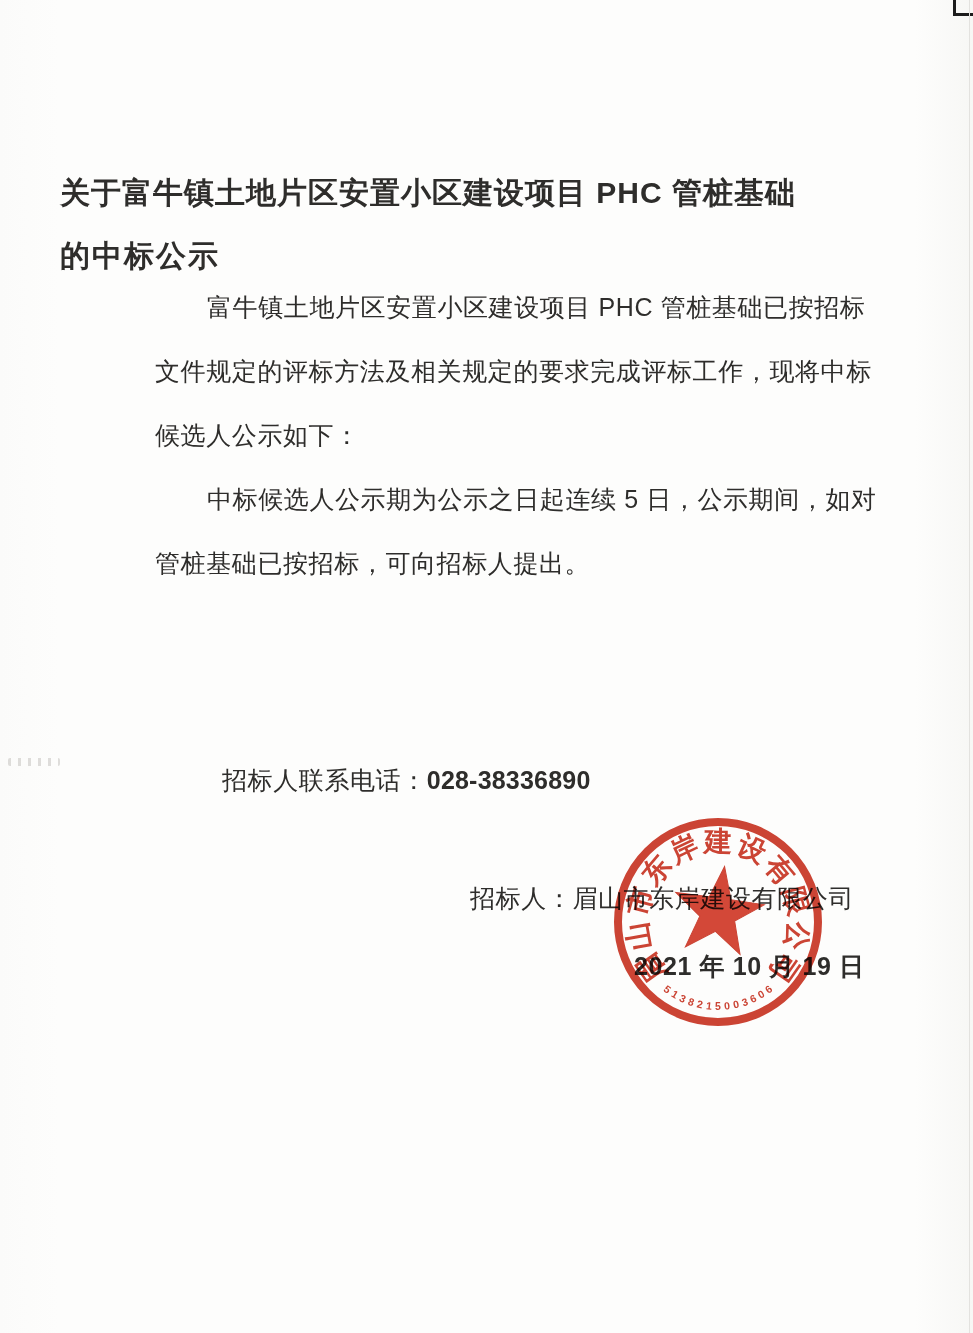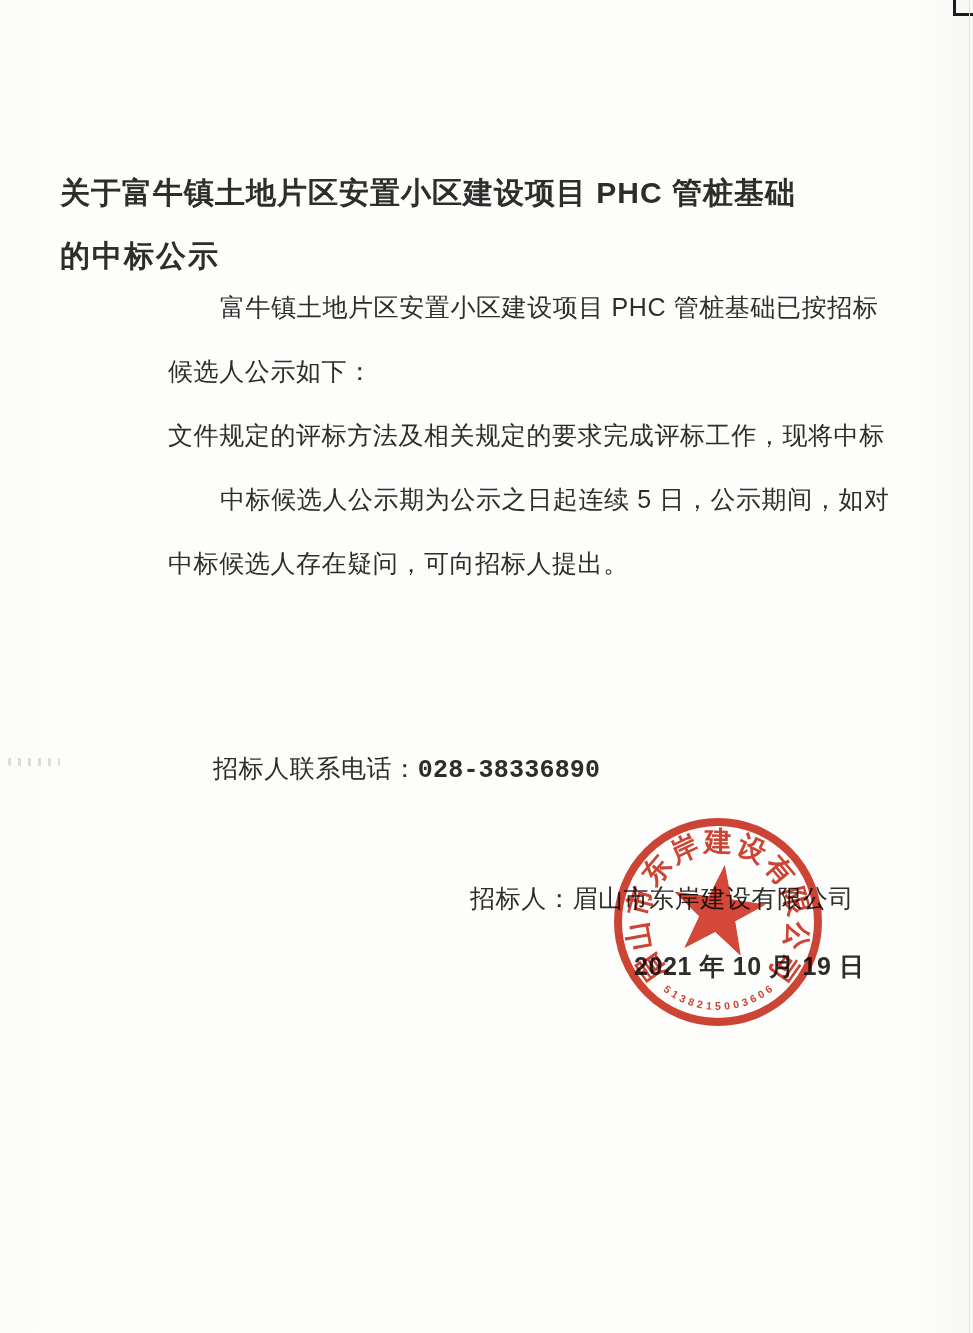--- a/index.html
+++ b/index.html
@@ -19,27 +19,27 @@
   }
   .edge-line{position:absolute;top:0;bottom:0;right:3px;width:1px;background:#e3e2df;}
   .smudge{position:absolute;left:8px;top:758px;width:52px;height:8px;
     background:repeating-linear-gradient(90deg,#b9b6b2 0 3px,transparent 3px 10px);
     opacity:.45;border-radius:2px;}
   
   .title{position:absolute;left:60px;top:170px;width:900px;
     font-weight:bold;font-size:30px;letter-spacing:1px;line-height:46px;margin:0;}
   .title .t2{display:block;margin-top:17px;letter-spacing:2px;}
   
-  .bodyblock{position:absolute;left:168px;top:275px;width:700px;}
+  .bodyblock{position:absolute;left:155px;top:275px;width:700px;}
   .bline{height:64px;line-height:64px;font-size:25px;letter-spacing:.6px;
     white-space:nowrap;}
   .bline.ind{padding-left:52px;}
   
   .phone{position:absolute;left:155px;top:731px;height:64px;line-height:64px;
-    font-size:25px;letter-spacing:.6px;padding-left:50px;margin:8px;white-space:nowrap;font-family:Liberation Mono, monospace;}
+    font-size:25px;letter-spacing:.6px;padding-left:50px;margin:17px;white-space:nowrap;}
   .num{font-weight:bold;letter-spacing:.2px;}
   
   .signer{position:absolute;left:470px;top:866px;height:64px;line-height:64px;
     font-size:25px;letter-spacing:.6px;margin:0;white-space:nowrap;}
   .date{position:absolute;left:634px;top:934px;height:64px;line-height:64px;
     font-size:25px;letter-spacing:.6px;font-weight:bold;margin:0;white-space:nowrap;}
   
   .seal{position:absolute;left:600px;top:804px;width:236px;height:236px;
     mix-blend-mode:multiply;opacity:.93;filter:blur(.3px);}
   .seal-char{font-family:"Liberation Serif","DejaVu Serif",serif;
@@ -56,24 +56,24 @@
   <div class="edge-line"></div>
   <div class="smudge"></div>
 
   <h1 class="title">
     <span class="t1">关于富牛镇土地片区安置小区建设项目 PHC 管桩基础</span>
     <span class="t2">的中标公示</span>
   </h1>
 
   <div class="bodyblock">
     <div class="bline ind">富牛镇土地片区安置小区建设项目 PHC 管桩基础已按招标</div>
+    <div class="bline">文件规定的评标方法及相关规定的要求完成评标工作，现将中标</div>
     <div class="bline">候选人公示如下：</div>
-    <div class="bline">文件规定的评标方法及相关规定的要求完成评标工作，现将中标</div>
     <div class="bline ind">中标候选人公示期为公示之日起连续 5 日，公示期间，如对</div>
-    <div class="bline">中标候选人存在疑问，可向招标人提出。</div>
+    <div class="bline">管桩基础已按招标，可向招标人提出。</div>
   </div>
 
   <p class="phone"><span>招标人联系电话：</span><span class="num">028-38336890</span></p>
 
   <p class="signer">招标人：眉山市东岸建设有限公司</p>
 
   <p class="date">2021 年 10 月 19 日</p>
 
   <svg class="seal" id="seal-svg" viewBox="0 0 236 236">
       <circle cx="118" cy="118" r="100" fill="none" stroke="#c93524" stroke-width="8"></circle>

